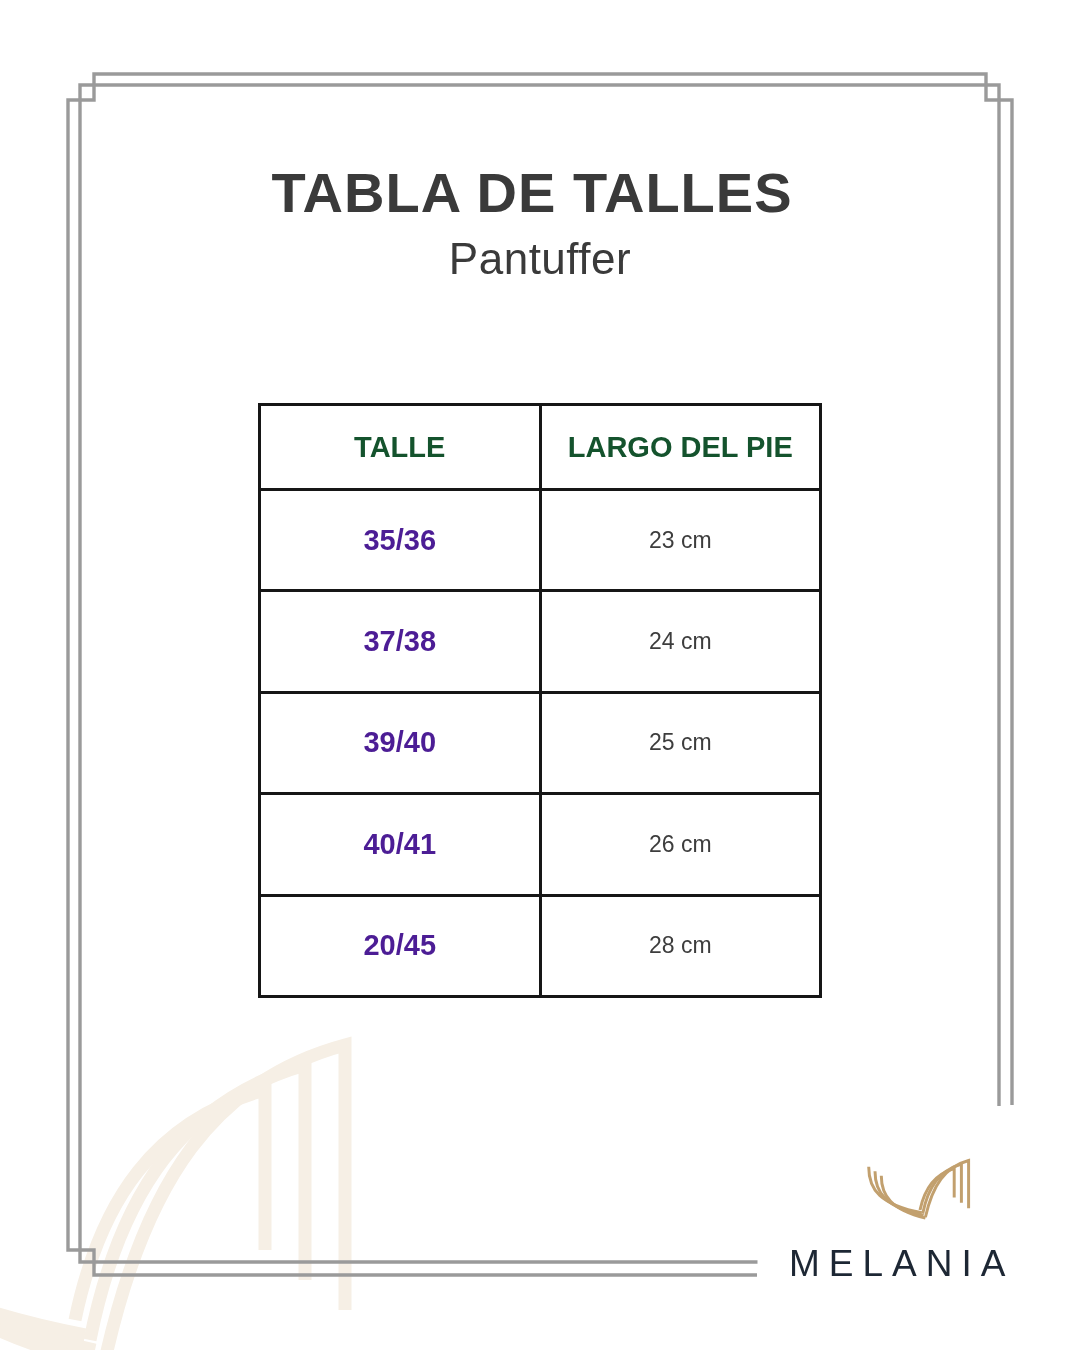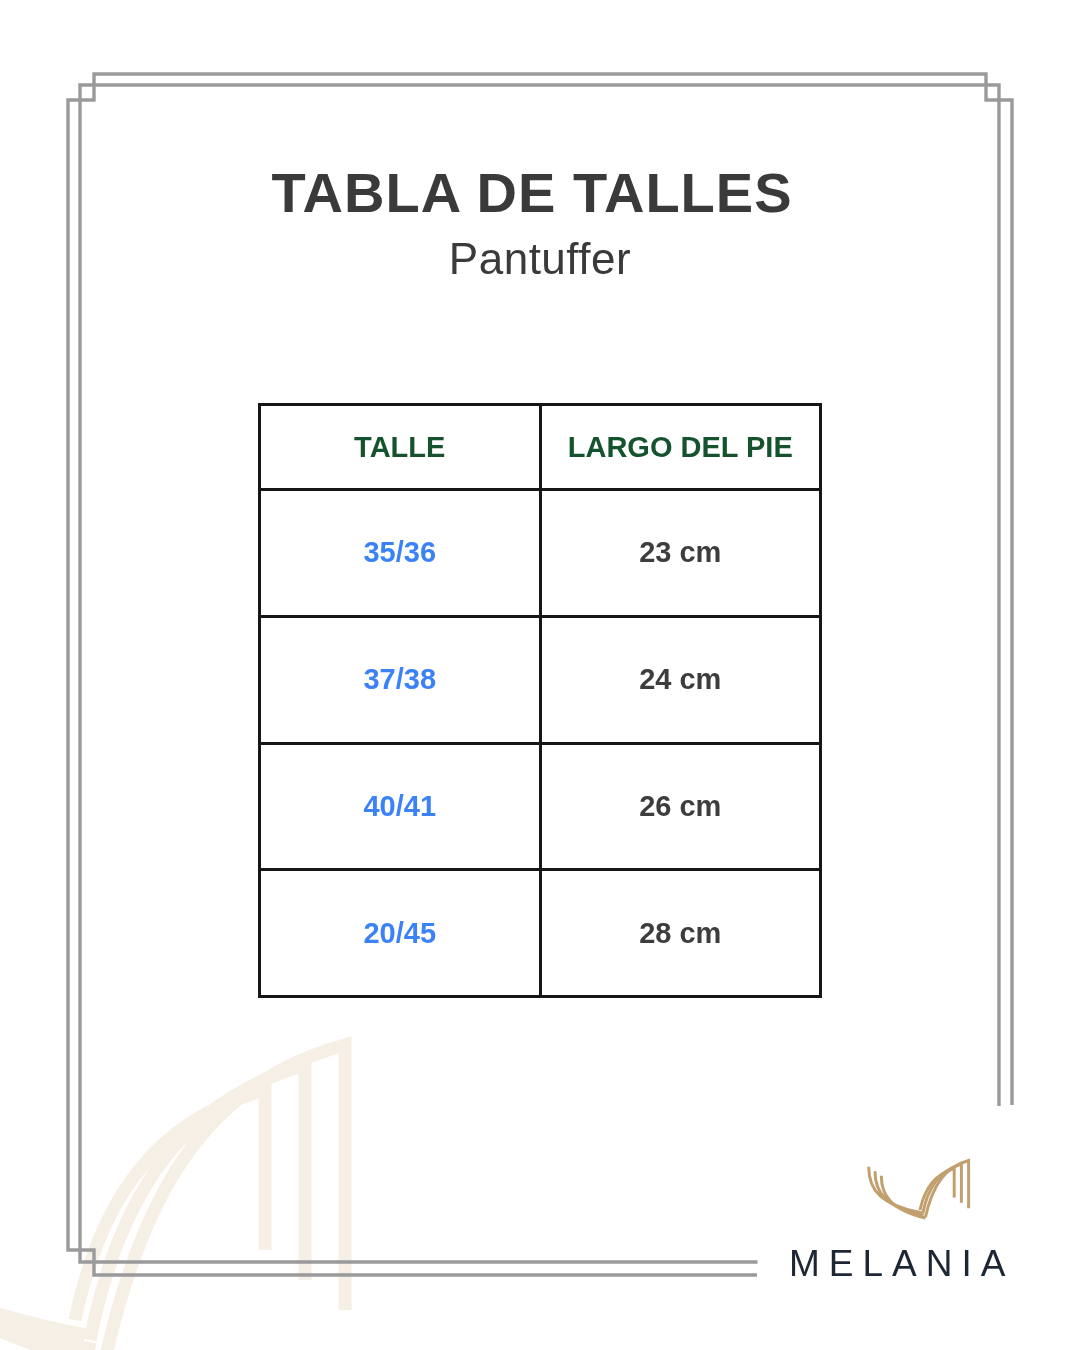--- a/index.html
+++ b/index.html
@@ -30,22 +30,22 @@
 
   table.sizes{
     position:absolute;left:258px;top:403px;width:564px;height:595px;
     border-collapse:collapse;table-layout:fixed;
   }
   table.sizes th, table.sizes td{
     border:3px solid var(--border);text-align:center;vertical-align:middle;
     height:85px;background:transparent;
   }
   table.sizes th{font-size:29px;font-weight:700;color:#14532d;}
-  td.talle{font-size:29px;font-weight:700;color:#3b82f6;}
-  td.largo{font-size:29px;font-weight:700;color:var(--muted);}
+  td.talle{font-size:29px;font-weight:700;color:#4c1d95;}
+  td.largo{font-size:23px;font-weight:400;color:var(--muted);}
 
   .brand-name{
     position:absolute;left:780px;top:1243px;width:290px;text-align:left;
     font-size:37px;font-weight:300;letter-spacing:9px;text-indent:9px;
     color:var(--navy);
   }
 </style>
 </head>
 <body>
 
@@ -92,20 +92,24 @@
     <tbody>
       <tr>
         <td class="talle">35/36</td>
         <td class="largo">23 cm</td>
       </tr>
       <tr>
         <td class="talle">37/38</td>
         <td class="largo">24 cm</td>
       </tr>
       <tr>
+        <td class="talle">39/40</td>
+        <td class="largo">25 cm</td>
+      </tr>
+      <tr>
         <td class="talle">40/41</td>
         <td class="largo">26 cm</td>
       </tr>
       <tr>
         <td class="talle">20/45</td>
         <td class="largo">28 cm</td>
       </tr>
     </tbody>
   </table>
 

